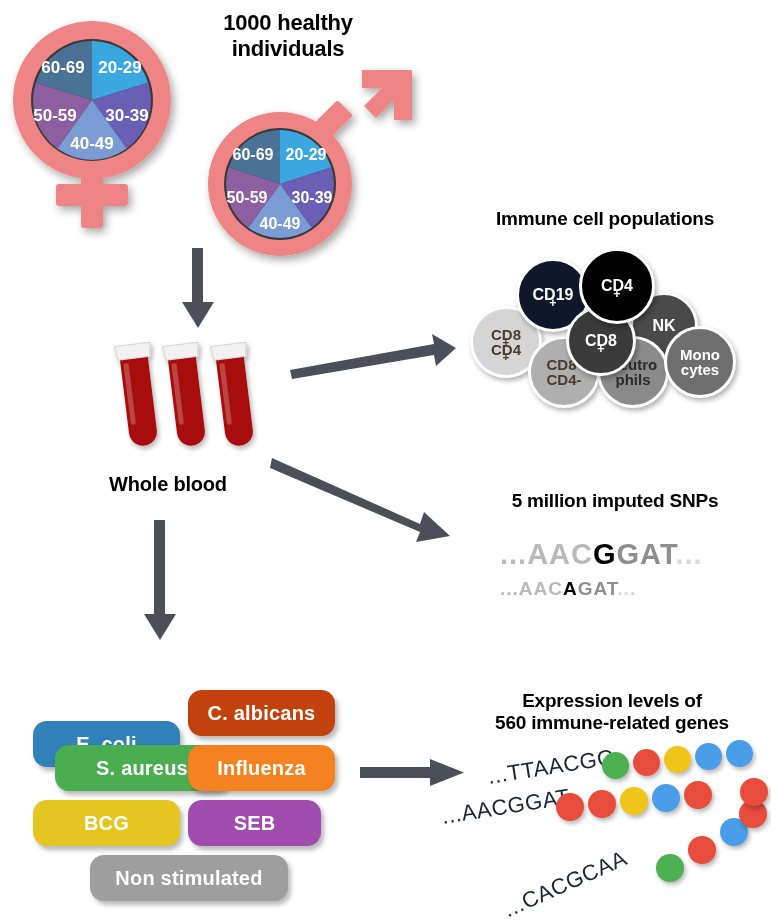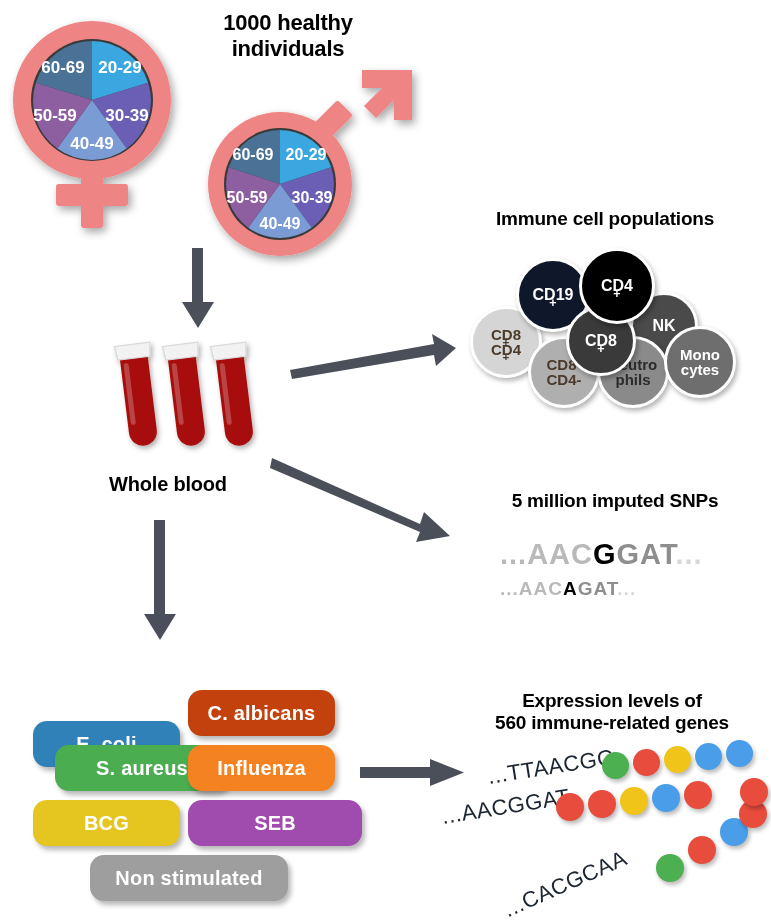--- a/index.html
+++ b/index.html
@@ -283,21 +283,21 @@
   </div>
   <div class="pill" style="left:33px; top:745px; width:174px; height:46px; background:#4aad50; font-size:20px;margin-left:22px;">
     <span>S. aureus</span>
   </div>
   <div class="pill" style="left:188px; top:745px; width:147px; height:46px; background:#f58220; font-size:20px;justify-content:center;">
     <span>Influenza</span>
   </div>
   <div class="pill" style="left:33px; top:800px; width:147px; height:46px; background:#e5c520; font-size:20px;">
     <span>BCG</span>
   </div>
-  <div class="pill" style="left:188px; top:800px; width:174px; height:46px; background:#a04bae; font-size:20px;">
+  <div class="pill" style="left:188px; top:800px; width:133px; height:46px; background:#a04bae; font-size:20px;">
     <span>SEB</span>
   </div>
   <div class="pill" style="left:90px; top:855px; width:198px; height:46px; background:#9e9e9e; font-size:20px;">
     <span>Non stimulated</span>
   </div>
 
   <svg class="abs" style="left:360px; top:756px;" width="106" height="34" viewBox="0 0 106 34">
     <rect x="0" y="11" width="74" height="11" fill="#4a4f5a"></rect>
     <path d="M70,3 L104,16.5 L70,30 Z" fill="#4a4f5a"></path>
   </svg>

